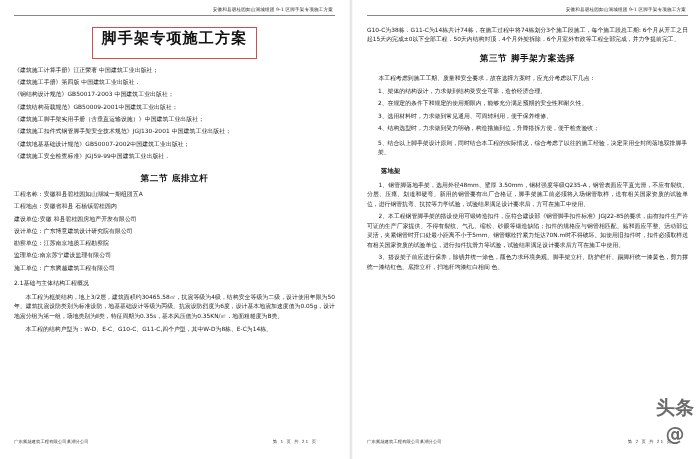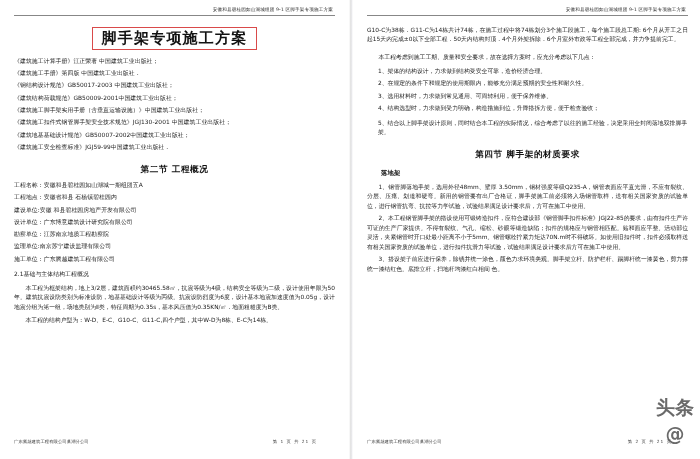--- a/index.html
+++ b/index.html
@@ -58,21 +58,21 @@
   }
 
   
   .title-wrap {
     text-align: center;
     margin-top: 11px;
   }
   .doc-title {
     display: inline-block;
     border: 1.4px solid #d94a4a;
-    padding: 2px 9px 2px 9px;
+    padding: 2px 9px 11px 9px;
     font-size: 15px;
     font-weight: bold;
     color: #121212;
     letter-spacing: 1.2px;
     line-height: 1.15;
     font-family: "DejaVu Serif", "Liberation Serif", serif;
   }
 
   
   .section-heading {
@@ -219,21 +219,21 @@
       <div class="ref-item">《建筑施工计算手册》江正荣著  中国建筑工业出版社；</div>
       <div class="ref-item">《建筑施工手册》第四版  中国建筑工业出版社．</div>
       <div class="ref-item">《钢结构设计规范》GB50017-2003  中国建筑工业出版社；</div>
       <div class="ref-item">《建筑结构荷载规范》GB50009-2001中国建筑工业出版社；</div>
       <div class="ref-item">《建筑施工脚手架实用手册（含垂直运输设施）》中国建筑工业出版社；</div>
       <div class="ref-item">《建筑施工扣件式钢管脚手架安全技术规范》JGJ130-2001  中国建筑工业出版社；</div>
       <div class="ref-item">《建筑地基基础设计规范》GB50007-2002中国建筑工业出版社；</div>
       <div class="ref-item">《建筑施工安全检查标准》JGJ59-99中国建筑工业出版社．</div>
     </div>
 
-    <div class="section-heading sh-2">第二节    工程概况</div>
+    <div class="section-heading sh-2">第二节    底排立杆</div>
 
     <div class="info-list">
       <div class="info-item">工程名称：安徽和县碧桂园如山湖城一期组团五A</div>
       <div class="info-item">工程地点：安徽省和县 石杨镇碧桂园内</div>
       <div class="info-item">建设单位:安徽 和县碧桂园房地产开发有限公司</div>
       <div class="info-item">设计单位：广东博意建筑设计研究院有限公司</div>
       <div class="info-item">勘察单位：江苏南京地质工程勘察院</div>
       <div class="info-item">监理单位:南京苏宁建设监理有限公司</div>
       <div class="info-item">施工单位：广东腾越建筑工程有限公司</div>
     </div>
@@ -252,32 +252,32 @@
 
   <div class="page-gutter"></div>
 
   <div class="page page-right">
 
     <div class="run-header">安徽和县碧桂园如山湖城组团 9-1 区脚手架专项施工方案</div>
     <div class="header-rule"></div>
 
     <p class="para" style="margin-top:10px;">G10-C为38栋．G11-C为14栋共计74栋，在施工过程中将74栋划分3个施工段施工，每个施工段总工期: 6个月从开工之日起15天内完成±0以下全部工程．50天内结构封顶．4个月外架拆除．6个月室外市政等工程全部完成，并力争提前完工。</p>
 
+    <div class="section-heading sh-3">第三节   脚手架方案选择</div>
 
     <p class="para para-indent" style="margin-top:9px;">本工程考虑到施工工期、质量和安全要求，故在选择方案时，应充分考虑以下几点：</p>
 
     <div class="clause-list" style="margin-top:6px;">
       <div class="clause">1、架体的结构设计，力求做到结构受安全可靠，造价经济合理。</div>
       <div class="clause">2、在规定的条件下和规定的使用期限内，能够充分满足预期的安全性和耐久性。</div>
       <div class="clause">3、选用材料时，力求做到常见通用、可周转利用，便于保养维修。</div>
       <div class="clause">4、结构选型时，力求做到受力明确，构造措施到位，升降搭拆方便，便于检查验收；</div>
       <div class="clause clause-wrap">5、结合以上脚手架设计原则，同时结合本工程的实际情况，综合考虑了以往的施工经验，决定采用全封闭落地双排脚手架。</div>
     </div>
 
-    <div class="section-heading sh-4">第四节    脚手架的材质要求</div>
 
     <div class="sub-heading">落地架</div>
 
     <p class="mat-para" style="margin-top:5px;">1、钢管脚落地手架，选用外径48mm、壁厚 3.50mm，钢材强度等级Q235-A，钢管表面应平直光滑，不应有裂纹、分层、压瘪、划道和硬弯。新用的钢管要有出厂合格证，脚手架施工前必须将入场钢管取样，送有相关国家资质的试验单位，进行钢管抗弯、抗拉等力学试验，试验结果满足设计要求后，方可在施工中使用。</p>
     <p class="mat-para" style="margin-top:3px;">2、本工程钢管脚手架的搭设使用可锻铸造扣件，应符合建设部《钢管脚手扣件标准》JGJ22-85的要求，由有扣件生产许可证的生产厂家提供。不得有裂纹、气孔、缩松、砂眼等锻造缺陷；扣件的规格应与钢管相匹配。贴和面应平整。活动部位灵活，夹紧钢管时开口处最小距离不小于5mm。钢管螺栓拧紧力矩达70N.m时不得破坏。如使用旧扣件时，扣件必须取样送有相关国家资质的试验单位，进行扣件抗滑力等试验，试验结果满足设计要求后方可在施工中使用。</p>
     <p class="mat-para" style="margin-top:3px;">3、搭设架子前应进行保养，除锈并统一涂色，颜色力求环境美观。脚手架立杆、防护栏杆、踢脚杆统一漆黄色，剪力撑统一漆结红色。底排立杆，扫地杆均漆红白相间 色。</p>
 
     <div class="page-footer">
       <span class="footer-company">广东腾越建筑工程有限公司巢湖分公司</span>
       <span class="footer-spacer"></span>

